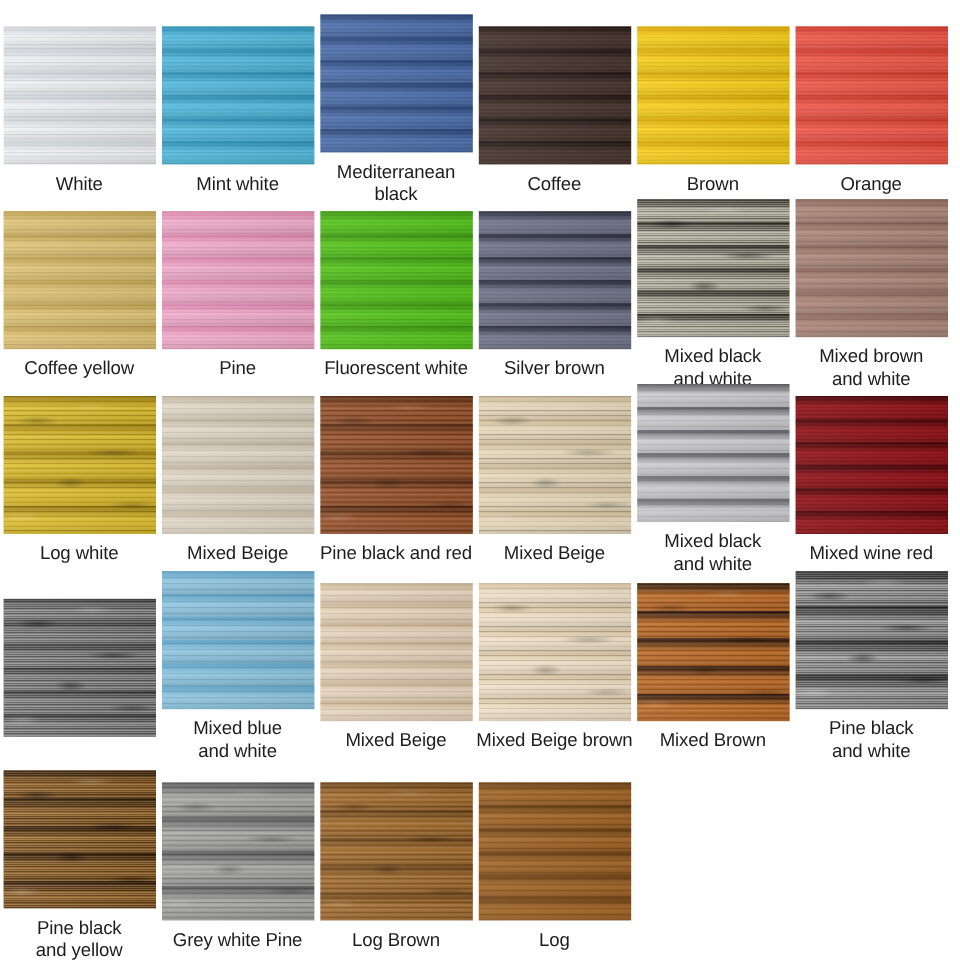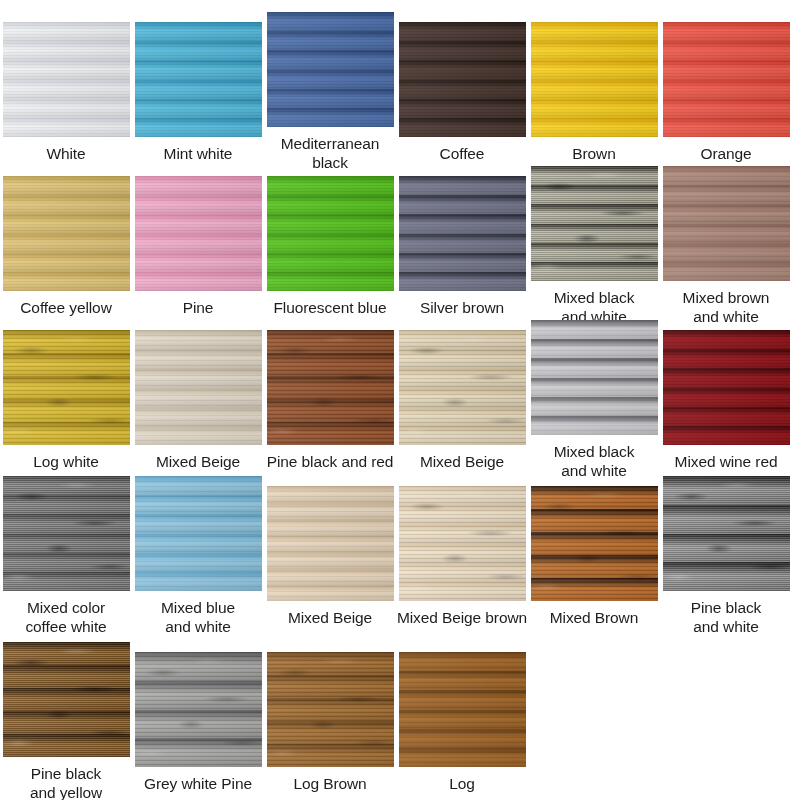--- a/index.html
+++ b/index.html
@@ -124,21 +124,21 @@
           <div class="grain" style="background: linear-gradient(to right, rgba(255, 255, 255, 0.06), rgba(0, 0, 0, 0.05));"></div>
         </div>
         <div class="swatch-label">Pine</div>
       </div>
       <div class="swatch-cell">
         <div class="swatch-tile" style="background-color: rgb(82, 192, 26);">
           <div class="grain" style="background: linear-gradient(rgba(61, 152, 16, 0.95) 0px, rgba(61, 152, 16, 0.95) 1.6px, rgba(104, 210, 44, 0.35) 8.63px, rgba(0, 0, 0, 0.1) 19.17px, rgba(61, 152, 16, 0.95) 19.17px, rgba(61, 152, 16, 0.95) 20.77px, rgba(104, 210, 44, 0.35) 27.79px, rgba(0, 0, 0, 0.1) 38.33px, rgba(61, 152, 16, 0.95) 38.33px, rgba(61, 152, 16, 0.95) 39.93px, rgba(104, 210, 44, 0.35) 46.96px, rgba(0, 0, 0, 0.1) 57.5px, rgba(61, 152, 16, 0.95) 57.5px, rgba(61, 152, 16, 0.95) 59.1px, rgba(104, 210, 44, 0.35) 66.13px, rgba(0, 0, 0, 0.1) 76.67px, rgba(61, 152, 16, 0.95) 76.67px, rgba(61, 152, 16, 0.95) 78.27px, rgba(104, 210, 44, 0.35) 85.29px, rgba(0, 0, 0, 0.1) 95.83px, rgba(61, 152, 16, 0.95) 95.83px, rgba(61, 152, 16, 0.95) 97.43px, rgba(104, 210, 44, 0.35) 104.46px, rgba(0, 0, 0, 0.1) 115px);"></div>
           <div class="grain" style="background: repeating-linear-gradient(rgba(0, 0, 0, 0.1) 0px, rgba(0, 0, 0, 0) 1px, rgba(255, 255, 255, 0.055) 2px, rgba(0, 0, 0, 0) 3px);"></div>
           <div class="grain" style="background: linear-gradient(to right, rgba(255, 255, 255, 0.06), rgba(0, 0, 0, 0.05));"></div>
         </div>
-        <div class="swatch-label">Fluorescent blue</div>
+        <div class="swatch-label">Fluorescent white</div>
       </div>
       <div class="swatch-cell">
         <div class="swatch-tile" style="background-color: rgb(111, 114, 135);">
           <div class="grain" style="background: linear-gradient(rgba(44, 47, 62, 0.95) 0px, rgba(44, 47, 62, 0.95) 1.6px, rgba(128, 131, 154, 0.35) 8.63px, rgba(0, 0, 0, 0.1) 19.17px, rgba(44, 47, 62, 0.95) 19.17px, rgba(44, 47, 62, 0.95) 20.77px, rgba(128, 131, 154, 0.35) 27.79px, rgba(0, 0, 0, 0.1) 38.33px, rgba(44, 47, 62, 0.95) 38.33px, rgba(44, 47, 62, 0.95) 39.93px, rgba(128, 131, 154, 0.35) 46.96px, rgba(0, 0, 0, 0.1) 57.5px, rgba(44, 47, 62, 0.95) 57.5px, rgba(44, 47, 62, 0.95) 59.1px, rgba(128, 131, 154, 0.35) 66.13px, rgba(0, 0, 0, 0.1) 76.67px, rgba(44, 47, 62, 0.95) 76.67px, rgba(44, 47, 62, 0.95) 78.27px, rgba(128, 131, 154, 0.35) 85.29px, rgba(0, 0, 0, 0.1) 95.83px, rgba(44, 47, 62, 0.95) 95.83px, rgba(44, 47, 62, 0.95) 97.43px, rgba(128, 131, 154, 0.35) 104.46px, rgba(0, 0, 0, 0.1) 115px);"></div>
           <div class="grain" style="background: repeating-linear-gradient(rgba(0, 0, 0, 0.1) 0px, rgba(0, 0, 0, 0) 1px, rgba(255, 255, 255, 0.055) 2px, rgba(0, 0, 0, 0) 3px);"></div>
           <div class="grain" style="background: linear-gradient(to right, rgba(255, 255, 255, 0.06), rgba(0, 0, 0, 0.05));"></div>
         </div>
         <div class="swatch-label">Silver brown</div>
       </div>
       <div class="swatch-cell">
@@ -216,22 +216,20 @@
       </div>
     </div>
     <div class="swatch-row" style="top: 476px;">
       <div class="swatch-cell">
         <div class="swatch-tile" style="background-color: rgb(128, 128, 128);">
           <div class="grain" style="background: linear-gradient(rgba(76, 76, 76, 0.95) 0px, rgba(76, 76, 76, 0.95) 1.6px, rgba(154, 154, 154, 0.35) 8.63px, rgba(0, 0, 0, 0.1) 19.17px, rgba(76, 76, 76, 0.95) 19.17px, rgba(76, 76, 76, 0.95) 20.77px, rgba(154, 154, 154, 0.35) 27.79px, rgba(0, 0, 0, 0.1) 38.33px, rgba(76, 76, 76, 0.95) 38.33px, rgba(76, 76, 76, 0.95) 39.93px, rgba(154, 154, 154, 0.35) 46.96px, rgba(0, 0, 0, 0.1) 57.5px, rgba(76, 76, 76, 0.95) 57.5px, rgba(76, 76, 76, 0.95) 59.1px, rgba(154, 154, 154, 0.35) 66.13px, rgba(0, 0, 0, 0.1) 76.67px, rgba(76, 76, 76, 0.95) 76.67px, rgba(76, 76, 76, 0.95) 78.27px, rgba(154, 154, 154, 0.35) 85.29px, rgba(0, 0, 0, 0.1) 95.83px, rgba(76, 76, 76, 0.95) 95.83px, rgba(76, 76, 76, 0.95) 97.43px, rgba(154, 154, 154, 0.35) 104.46px, rgba(0, 0, 0, 0.1) 115px);"></div>
           <div class="grain" style="background: repeating-linear-gradient(rgba(0, 0, 0, 0.42) 0px, rgba(0, 0, 0, 0) 1px, rgba(255, 255, 255, 0.23) 2px, rgba(0, 0, 0, 0) 2px);"></div>
           <div class="grain" style="background: radial-gradient(26px 6px at 22% 18%, rgba(0, 0, 0, 0.38), rgba(0, 0, 0, 0) 70%), radial-gradient(34px 5px at 72% 41%, rgba(0, 0, 0, 0.38), rgba(0, 0, 0, 0) 70%), radial-gradient(20px 7px at 44% 63%, rgba(0, 0, 0, 0.38), rgba(0, 0, 0, 0) 70%), radial-gradient(30px 5px at 84% 79%, rgba(0, 0, 0, 0.306), rgba(0, 0, 0, 0) 70%), radial-gradient(24px 6px at 12% 88%, rgba(255, 255, 255, 0.19), rgba(255, 255, 255, 0) 70%), radial-gradient(28px 5px at 58% 8%, rgba(255, 255, 255, 0.173), rgba(255, 255, 255, 0) 70%);"></div>
           <div class="grain" style="background: linear-gradient(to right, rgba(255, 255, 255, 0.06), rgba(0, 0, 0, 0.05));"></div>
         </div>
-        <div class="swatch-label">Mixed color
-coffee white</div>
       </div>
       <div class="swatch-cell">
         <div class="swatch-tile" style="background-color: rgb(134, 192, 220);">
           <div class="grain" style="background: linear-gradient(rgba(95, 163, 198, 0.95) 0px, rgba(95, 163, 198, 0.95) 1.6px, rgba(168, 212, 232, 0.35) 8.63px, rgba(0, 0, 0, 0.1) 19.17px, rgba(95, 163, 198, 0.95) 19.17px, rgba(95, 163, 198, 0.95) 20.77px, rgba(168, 212, 232, 0.35) 27.79px, rgba(0, 0, 0, 0.1) 38.33px, rgba(95, 163, 198, 0.95) 38.33px, rgba(95, 163, 198, 0.95) 39.93px, rgba(168, 212, 232, 0.35) 46.96px, rgba(0, 0, 0, 0.1) 57.5px, rgba(95, 163, 198, 0.95) 57.5px, rgba(95, 163, 198, 0.95) 59.1px, rgba(168, 212, 232, 0.35) 66.13px, rgba(0, 0, 0, 0.1) 76.67px, rgba(95, 163, 198, 0.95) 76.67px, rgba(95, 163, 198, 0.95) 78.27px, rgba(168, 212, 232, 0.35) 85.29px, rgba(0, 0, 0, 0.1) 95.83px, rgba(95, 163, 198, 0.95) 95.83px, rgba(95, 163, 198, 0.95) 97.43px, rgba(168, 212, 232, 0.35) 104.46px, rgba(0, 0, 0, 0.1) 115px);"></div>
           <div class="grain" style="background: repeating-linear-gradient(rgba(0, 0, 0, 0.13) 0px, rgba(0, 0, 0, 0) 1px, rgba(255, 255, 255, 0.07) 2px, rgba(0, 0, 0, 0) 5px);"></div>
           <div class="grain" style="background: linear-gradient(to right, rgba(255, 255, 255, 0.06), rgba(0, 0, 0, 0.05));"></div>
         </div>
         <div class="swatch-label">Mixed blue
 and white</div>
       </div>

